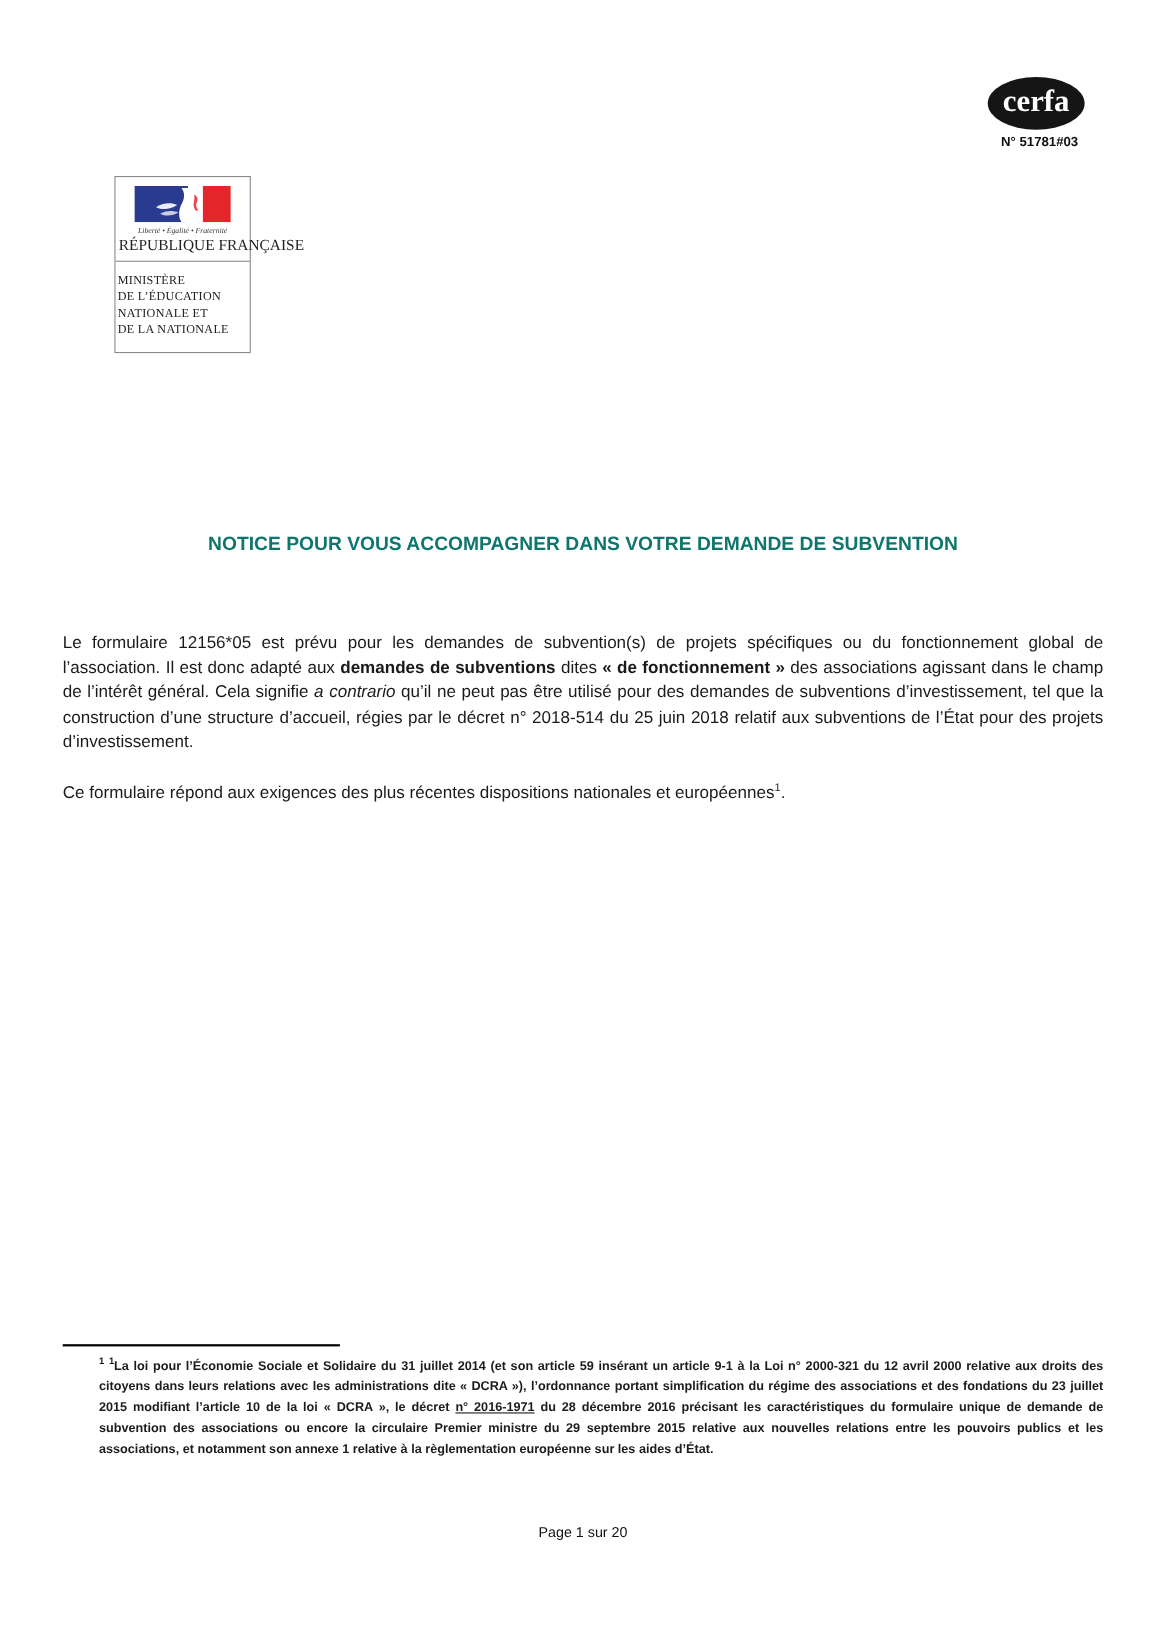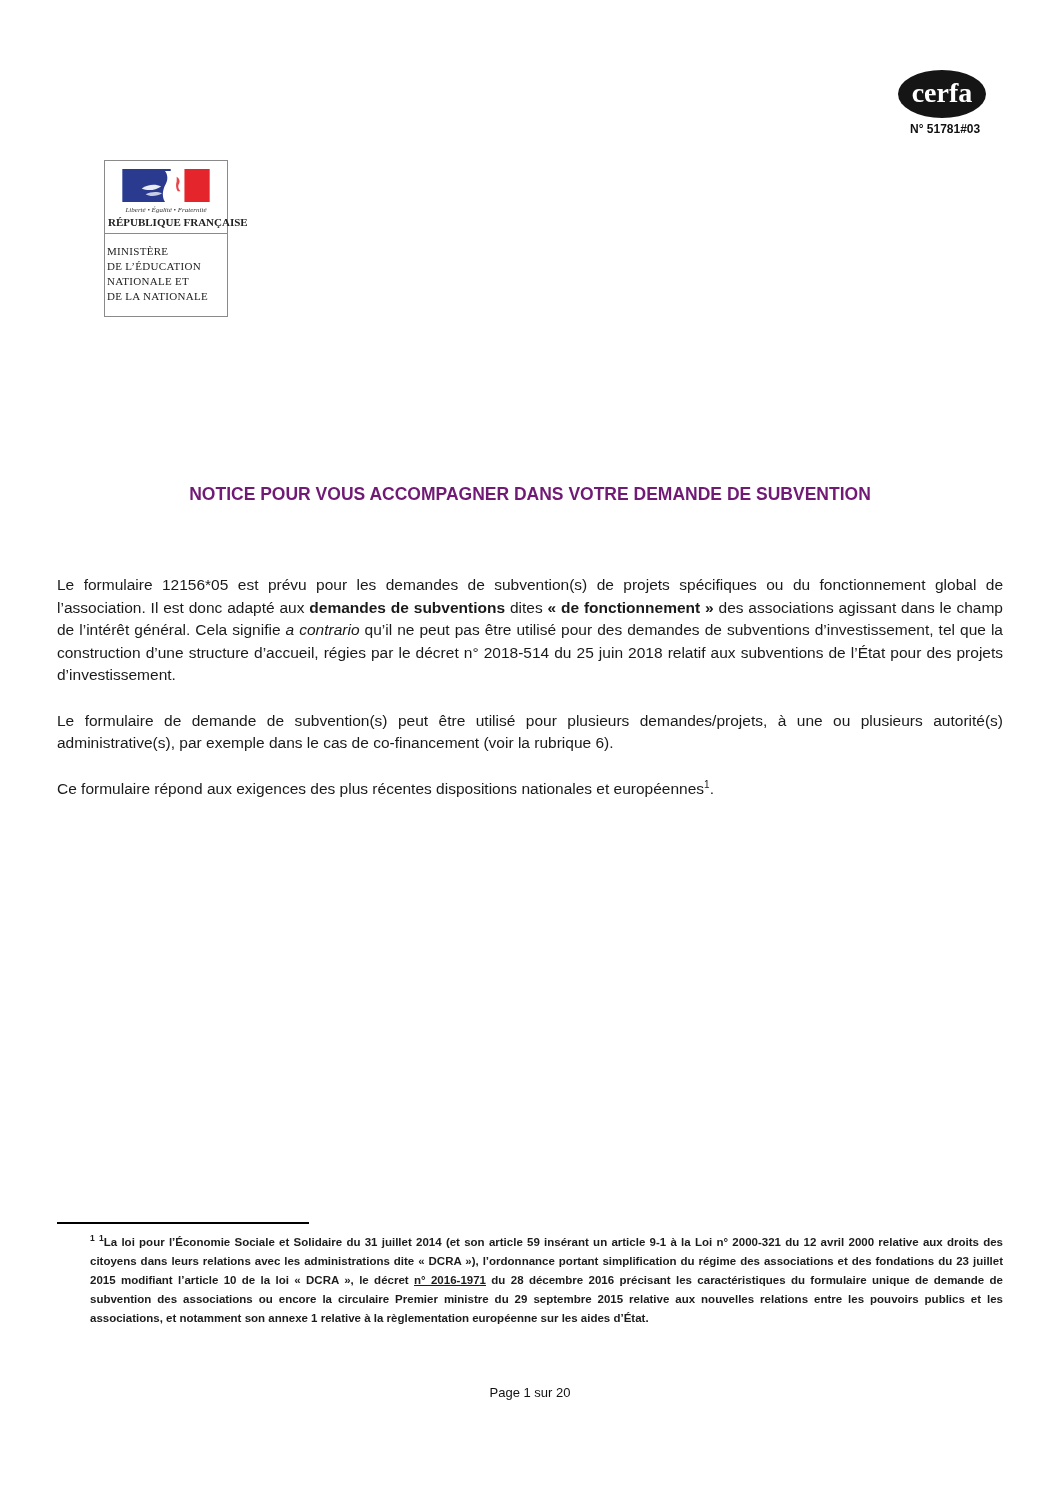--- a/index.html
+++ b/index.html
@@ -38,35 +38,35 @@
   .ministry-top{
     border-bottom:1px solid #8a8a8a;
     padding:8px 3px 5px 3px;text-align:center;
   }
   .ministry-flag{display:block;margin:0 auto 4px auto;}
   .ministry-motto{
     font-family:"Liberation Serif", serif;font-style:italic;
     font-size:7px;color:#333;white-space:nowrap;
   }
   .ministry-republic{
-    font-family:"Liberation Serif", serif;font-weight:bold;
-    font-size:11px;color:#222;margin-top:2px;white-space:nowrap;
+    font-family:"Liberation Serif", serif;font-weight:normal;
+    font-size:14px;color:#222;margin-top:2px;white-space:nowrap;
   }
   .ministry-bottom{
     padding:10px 2px 12px 2px;text-align:left;
     font-family:"Liberation Serif", serif;
     font-size:11px;line-height:15px;color:#222;
     letter-spacing:0.3px;
   }
 
   
   .doc-title{
     position:absolute;left:0;top:484px;width:100%;
     text-align:center;
-    color:#701a75;font-weight:bold;font-size:17.5px;
+    color:#0f766e;font-weight:bold;font-size:17.5px;
   }
 
   
   .content{
     position:absolute;left:57px;top:574px;width:946px;
     font-size:15.5px;line-height:22.5px;
     text-align:justify;
   }
   .content p{margin:0 0 23px 0;}
   .b{font-weight:bold;}
@@ -125,21 +125,20 @@
       <div>DE L’ÉDUCATION</div>
       <div>NATIONALE ET</div>
       <div>DE LA NATIONALE</div>
     </div>
   </div>
 
   <div class="doc-title">NOTICE POUR VOUS ACCOMPAGNER DANS VOTRE DEMANDE DE SUBVENTION</div>
 
   <div class="content">
     <p><span>Le formulaire 12156*05 est prévu pour les demandes de subvention(s) de projets spécifiques ou du fonctionnement global de l’association. Il est donc adapté aux </span><span class="b">demandes de subventions</span><span> dites </span><span class="b">« de fonctionnement »</span><span> des associations agissant dans le champ de l’intérêt général. Cela signifie </span><span class="i">a contrario</span><span> qu’il ne peut pas être utilisé pour des demandes de subventions d’investissement, tel que la construction d’une structure d’accueil, régies par le décret n° 2018-514 du 25 juin 2018 relatif aux subventions de l’État pour des projets d’investissement.</span></p>
-    <p><span>Le formulaire de demande de subvention(s) peut être utilisé pour plusieurs demandes/projets, à une ou plusieurs autorité(s) administrative(s), par exemple dans le cas de co-financement (voir la rubrique 6).</span></p>
     <p><span>Ce formulaire répond aux exigences des plus récentes dispositions nationales et européennes</span><sup>1</sup><span>.</span></p>
   </div>
 
   <div class="footnote">
     <div class="footnote-rule"></div>
     <div class="footnote-text"><sup>1</sup> <sup>1</sup><span>La loi pour l’Économie Sociale et Solidaire du 31 juillet 2014 (et son article 59 insérant un article 9-1 à la Loi n° 2000-321 du 12 avril 2000 relative aux droits des citoyens dans leurs relations avec les administrations dite « DCRA »), l’ordonnance portant simplification du régime des associations et des fondations du 23 juillet 2015 modifiant l’article 10 de la loi « DCRA », le décret </span><span class="fn-link">n° 2016-1971</span><span> du 28 décembre 2016 précisant les caractéristiques du formulaire unique de demande de subvention des associations ou encore la circulaire Premier ministre du 29 septembre 2015 relative aux nouvelles relations entre les pouvoirs publics et les associations, et notamment son annexe 1 relative à la règlementation européenne sur les aides d’État.</span></div>
   </div>
 
   <div class="footer">Page 1 sur 20</div>
 

